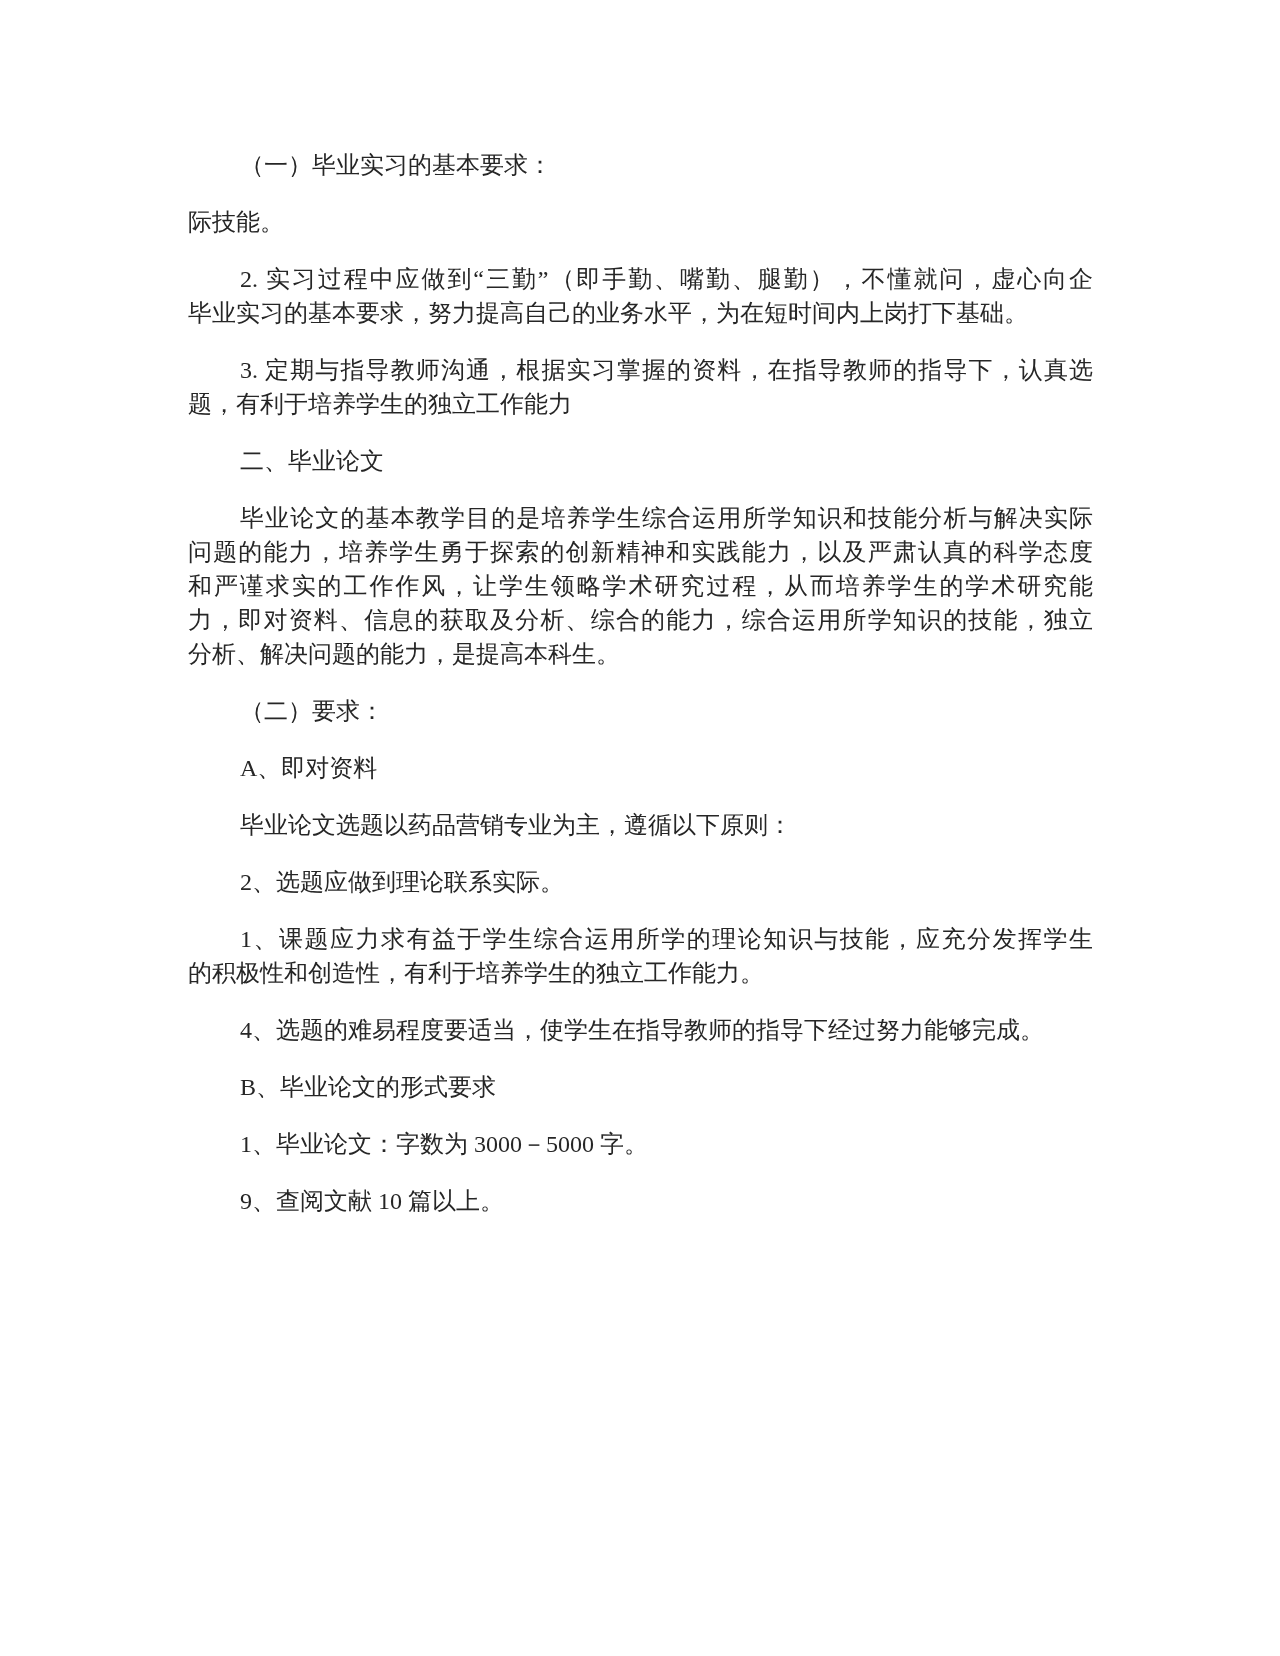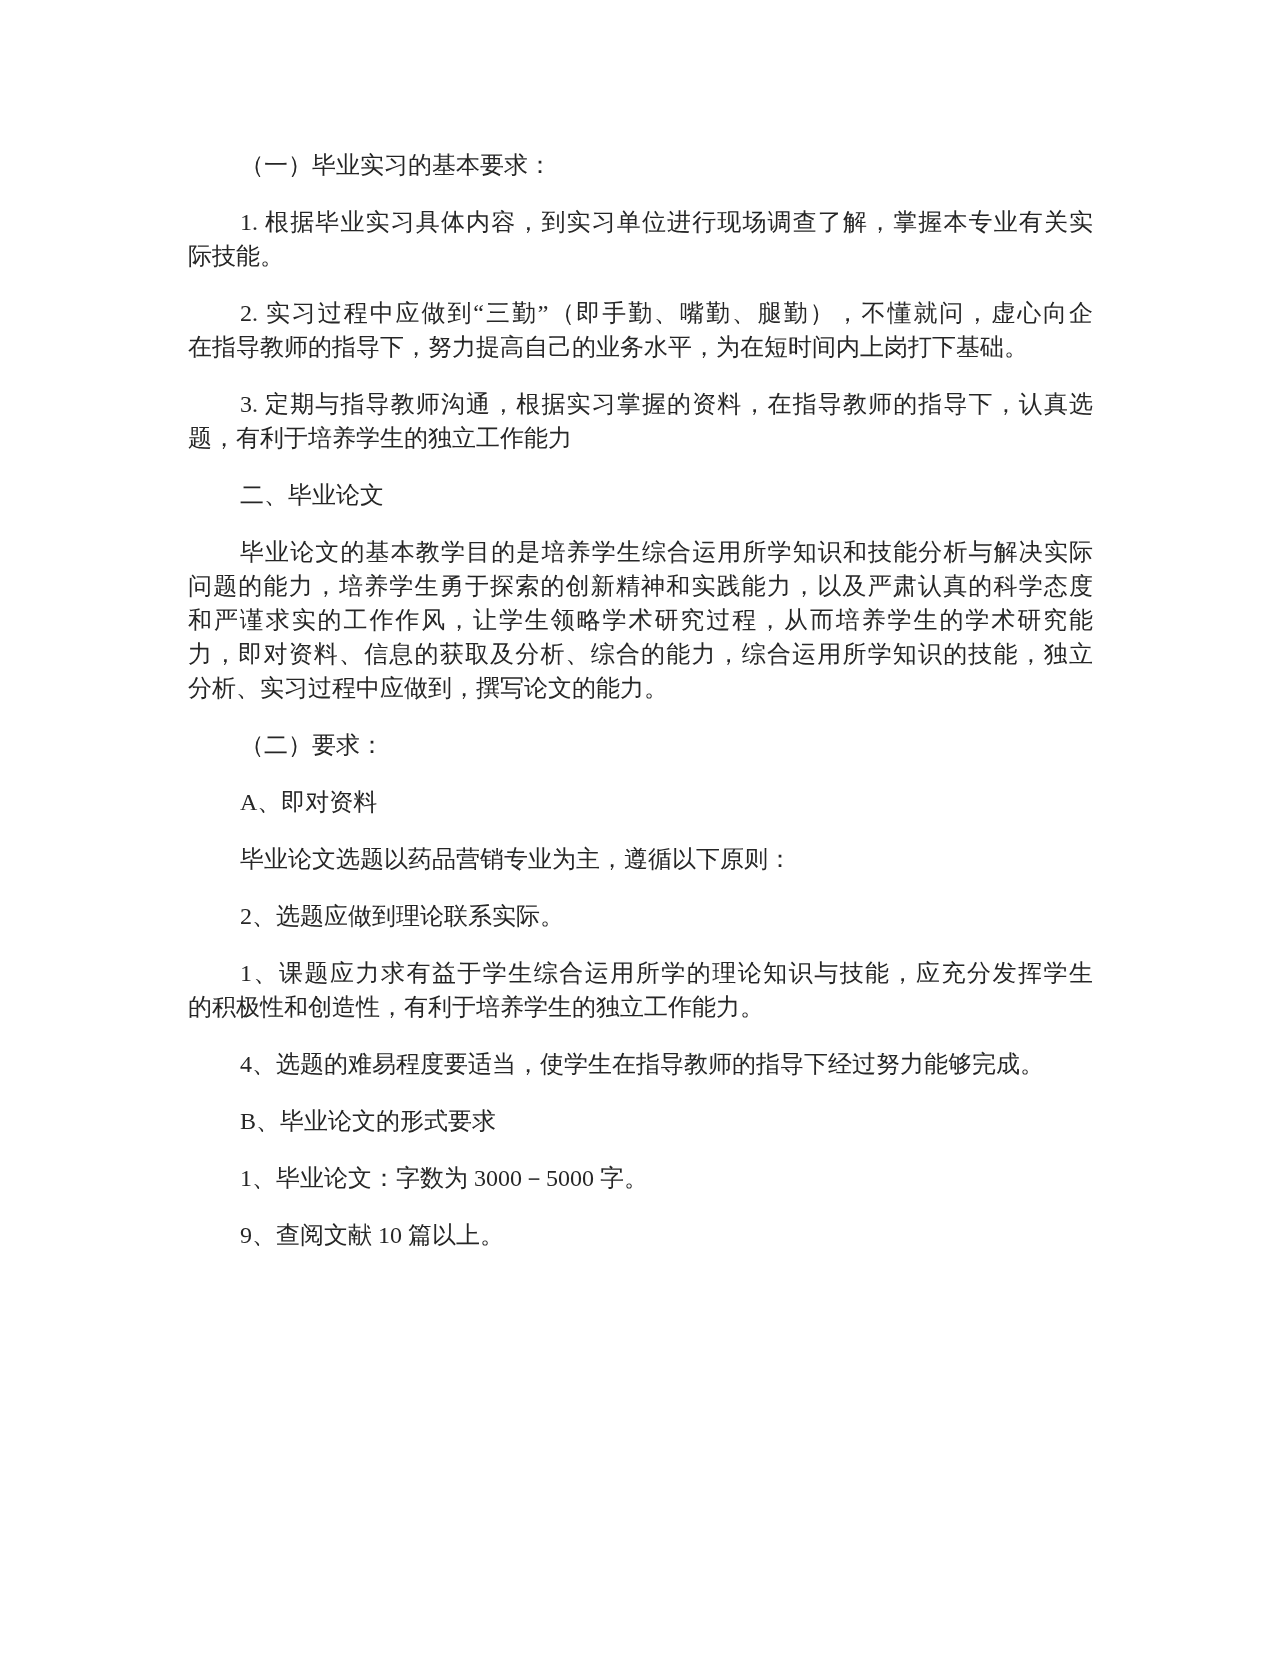--- a/index.html
+++ b/index.html
@@ -50,40 +50,39 @@
 </style>
 </head>
 <body>
 
 <div class="page">
   <div class="content" id="doc-content" style="color: rgb(38, 38, 38);">
       <p class="para">
         <span class="line indent">（一）毕业实习的基本要求：</span>
       </p>
       <p class="para">
-        <span class="line indent fill">1. 根据毕业实习具体内容，到实习单位进行现场调查了解，掌握本专业有关实</span>
         <span class="line">际技能。</span>
       </p>
       <p class="para">
         <span class="line indent fill">2. 实习过程中应做到“三勤”（即手勤、嘴勤、腿勤），不懂就问，虚心向企</span>
-        <span class="line">在指导教师的指导下，努力提高自己的业务水平，为在短时间内上岗打下基础。</span>
+        <span class="line">毕业实习的基本要求，努力提高自己的业务水平，为在短时间内上岗打下基础。</span>
       </p>
       <p class="para">
         <span class="line indent fill">3. 定期与指导教师沟通，根据实习掌握的资料，在指导教师的指导下，认真选</span>
         <span class="line">题，有利于培养学生的独立工作能力</span>
       </p>
       <p class="para">
         <span class="line indent">二、毕业论文</span>
       </p>
       <p class="para">
         <span class="line indent fill">毕业论文的基本教学目的是培养学生综合运用所学知识和技能分析与解决实际</span>
         <span class="line fill">问题的能力，培养学生勇于探索的创新精神和实践能力，以及严肃认真的科学态度</span>
         <span class="line fill">和严谨求实的工作作风，让学生领略学术研究过程，从而培养学生的学术研究能</span>
         <span class="line fill">力，即对资料、信息的获取及分析、综合的能力，综合运用所学知识的技能，独立</span>
-        <span class="line">分析、实习过程中应做到，撰写论文的能力。</span>
+        <span class="line">分析、解决问题的能力，是提高本科生。</span>
       </p>
       <p class="para">
         <span class="line indent">（二）要求：</span>
       </p>
       <p class="para">
         <span class="line indent">A、即对资料</span>
       </p>
       <p class="para">
         <span class="line indent">毕业论文选题以药品营销专业为主，遵循以下原则：</span>
       </p>

